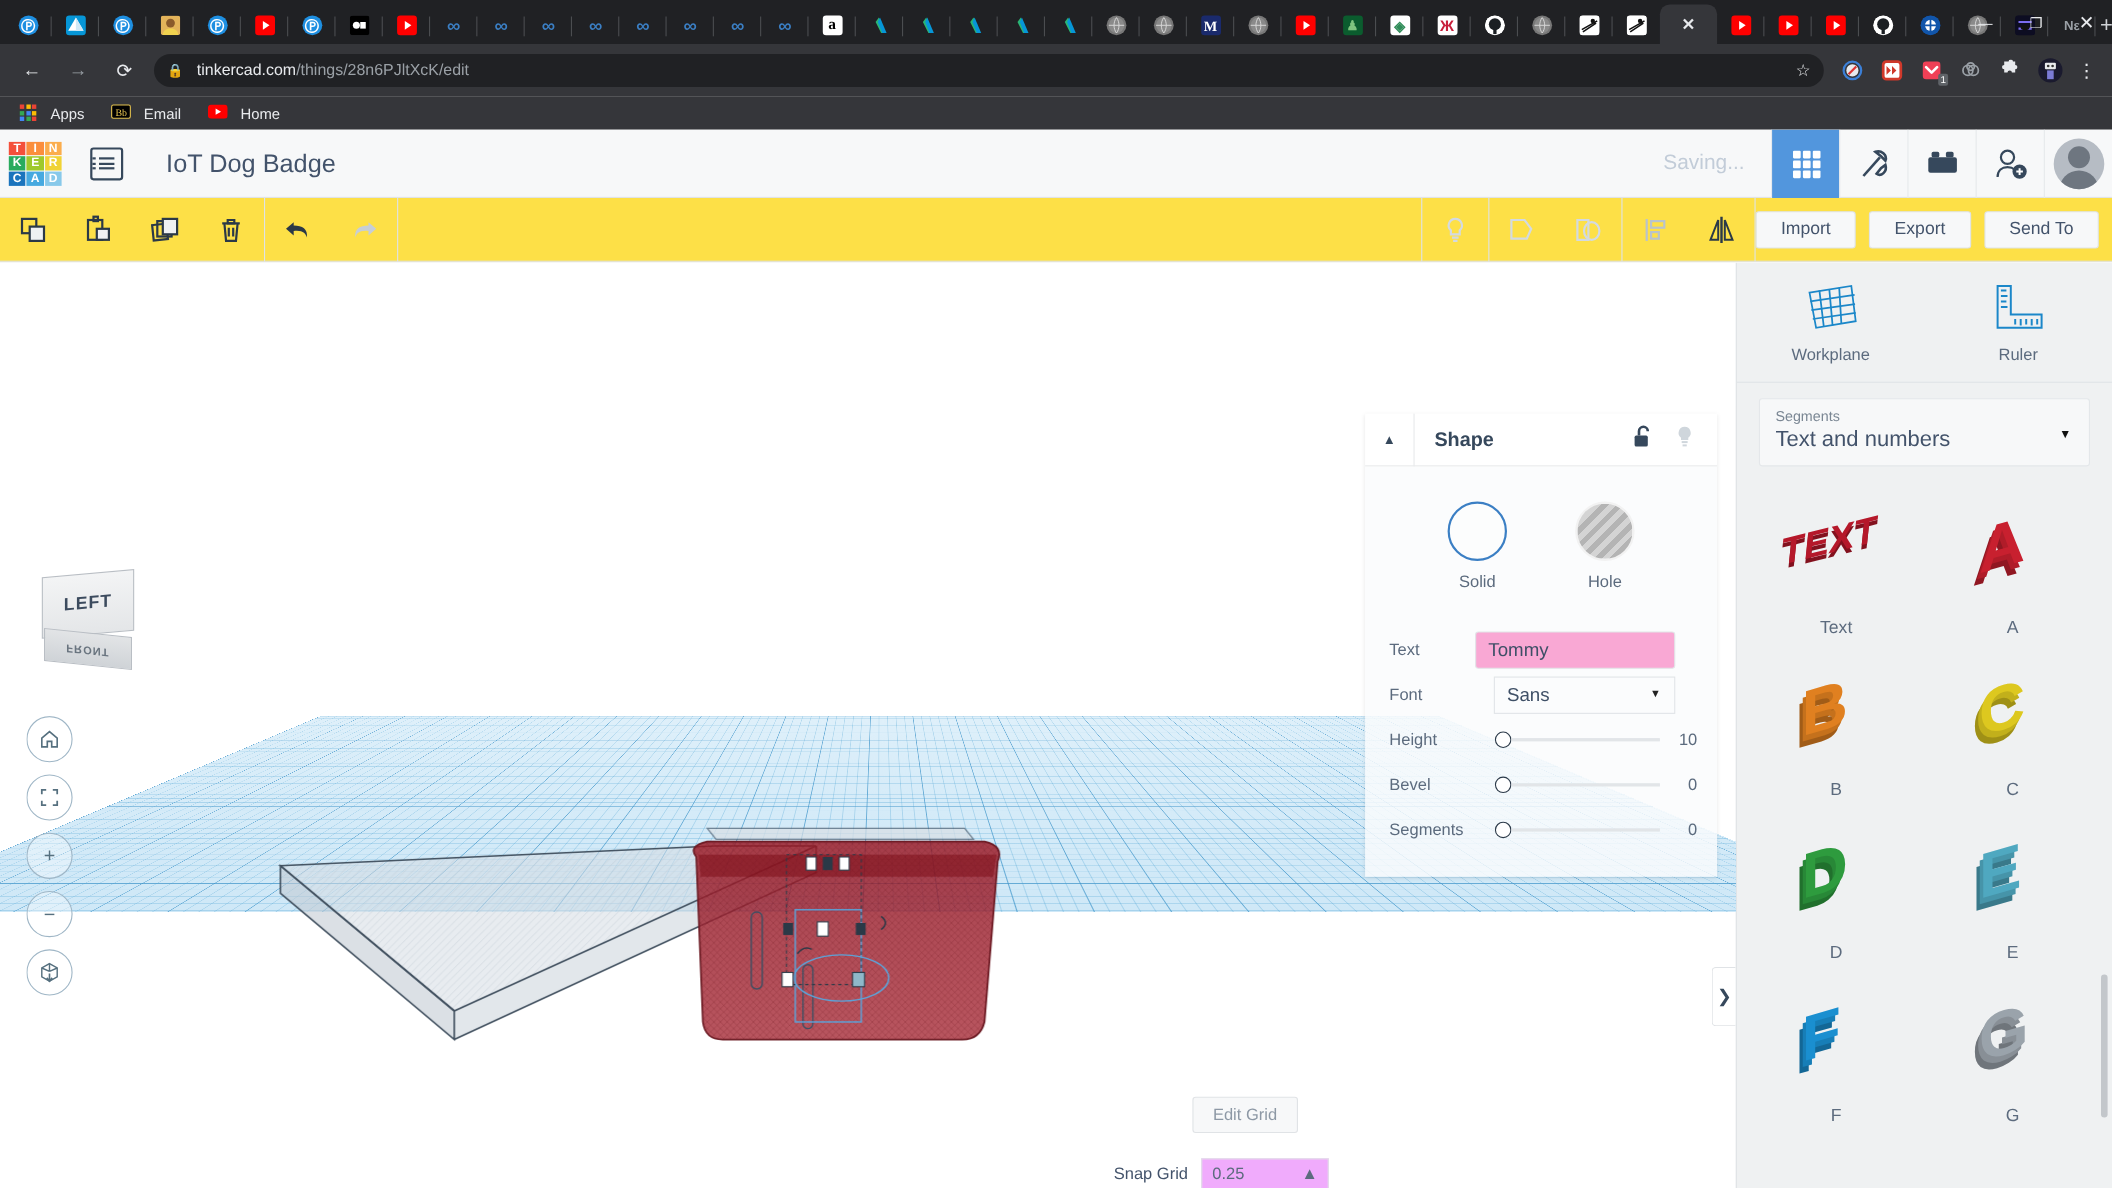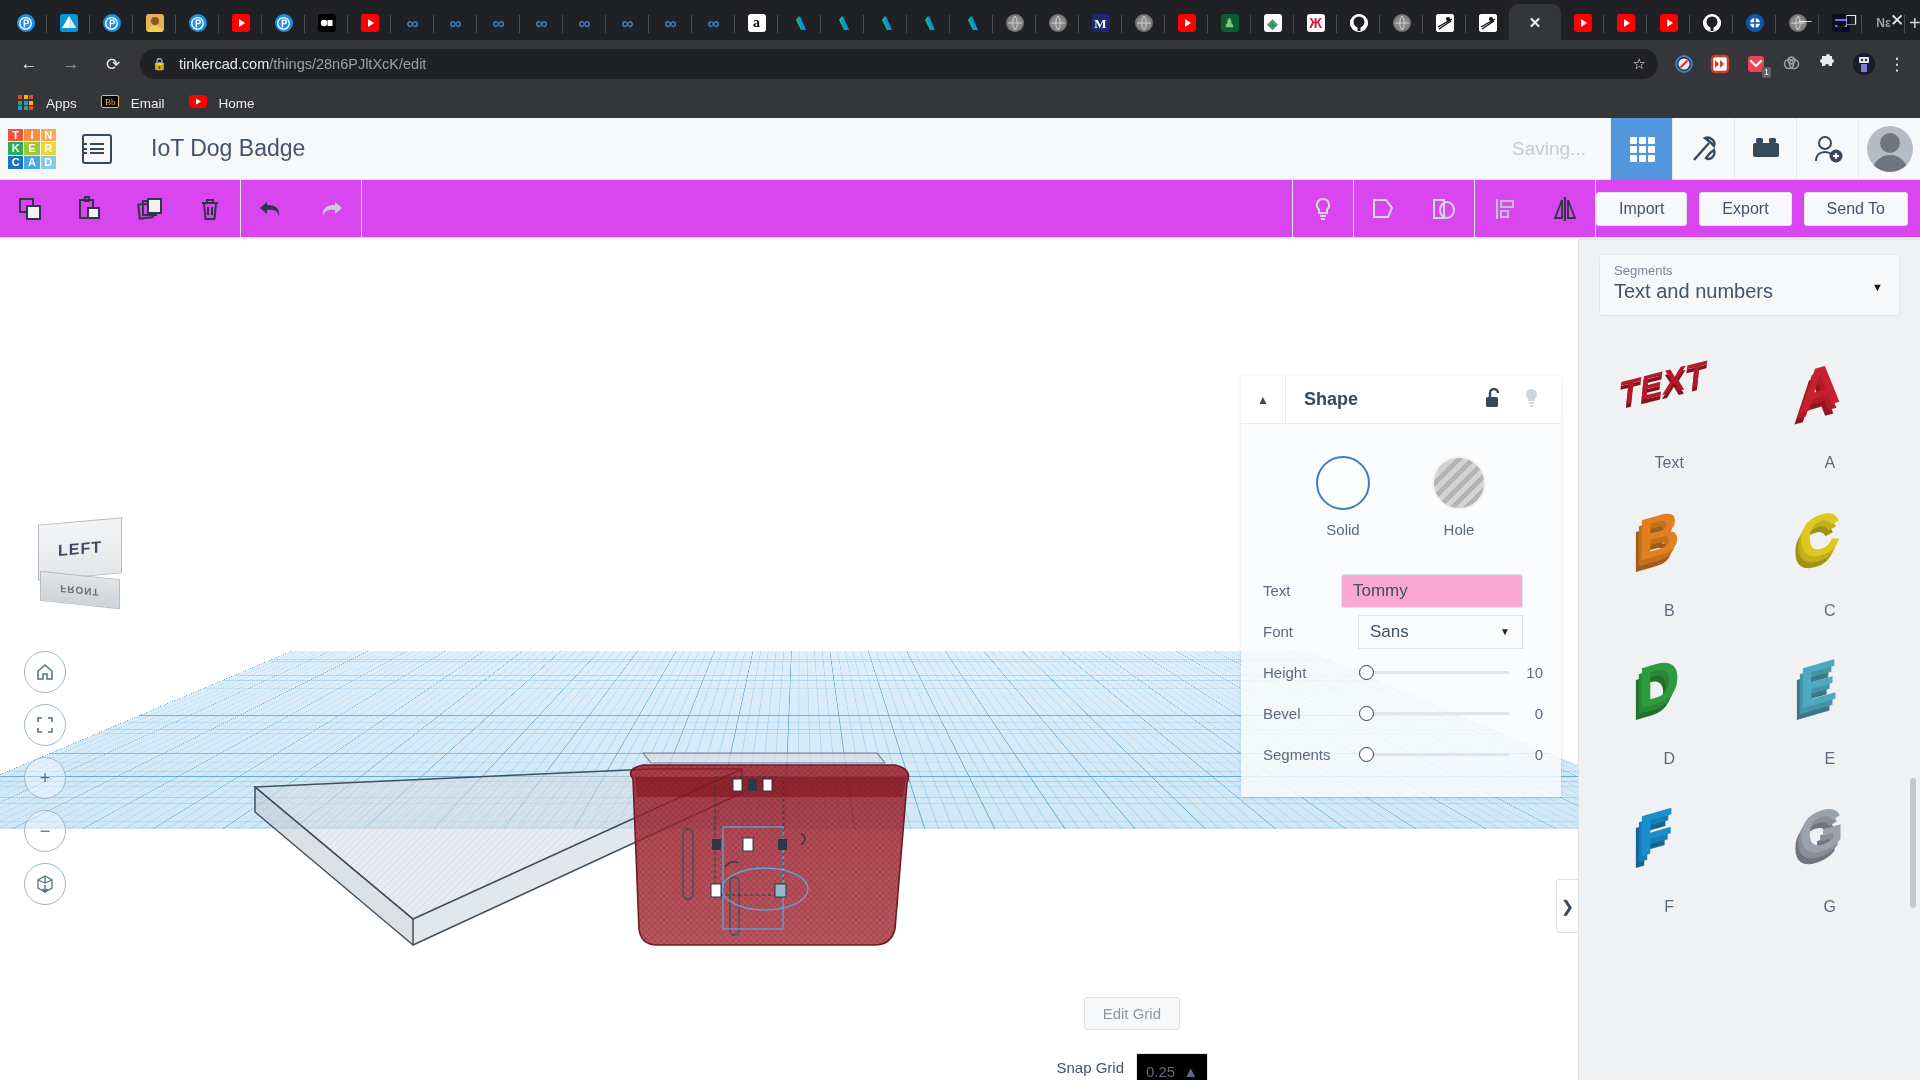--- a/index.html
+++ b/index.html
@@ -154,21 +154,21 @@
     display:flex; align-items:center; justify-content:center;
     border-left: 1px solid #e6e9ec;
   }
   .hbtn.active { background: #5296dd; }
   .avatarwrap { width: 62px; height: 62px; display:flex; align-items:center; justify-content:center; border-left:1px solid #e6e9ec;}
   .avatar { width: 46px; height: 46px; border-radius: 50%; background: #b6bcc4; overflow:hidden; position:relative;}
   .avatar::before { content:""; position:absolute; left:13px; top:7px; width:20px; height:20px; border-radius:50%; background:#6e7680;}
   .avatar::after { content:""; position:absolute; left:5px; top:29px; width:36px; height:26px; border-radius:18px 18px 0 0; background:#6e7680;}
 
   .tc-toolbar {
-    height: 58px; background: #d946ef;
+    height: 58px; background: #fde047;
     border-bottom: 1px solid #dfe3e6;
     display: flex; align-items: center;
     position: relative;
   }
   .tb { width: 60px; height: 58px; display:flex; align-items:center; justify-content:center;}
   .tb-sep { width:1px; height:58px; background:#dfe3e6; }
   .tb-right { position:absolute; right: 0; top:0; height:58px; display:flex; align-items:center;}
   .abtn {
     height: 34px; padding: 0 22px; margin-right: 12px;
     border: 1px solid #dfe3e6; border-radius: 3px;
@@ -235,22 +235,22 @@
   }
 
   .edit-grid {
     position:absolute; right:398px; bottom:63px;
     padding:7px 18px; font-size:15px; color:#8d98a5;
     border:1px solid #e0e3e6; border-radius:3px; background:#f7f8f9;
   }
   .snap-row { position:absolute; right:370px; bottom:12px; display:flex; align-items:center; }
   .snap-lbl { font-size:15px; color:#43536b; margin-right:12px; }
   .snap-box {
-    width:72px; height:28px; border:1px solid #e0e3e6; background:#000000;
-    display:flex; align-items:flex-end; justify-content:space-between;
+    width:116px; height:28px; border:1px solid #e0e3e6; background:#f0abfc;
+    display:flex; align-items:center; justify-content:space-between;
     padding:0 9px; font-size:15px; color:#5c6b7e;
   }
   .snap-unit { position:absolute; right:410px; bottom:0px; font-size:14px; color:#5c6b7e;}
 
   
   .panel-tab {
     position:absolute; right:0px; top:640px; width:22px; height:54px;
     background:#fff; border:1px solid #e0e3e6; border-right:none;
     border-radius:4px 0 0 4px;
     display:flex; align-items:center; justify-content:center;
@@ -1042,20 +1042,42 @@
               <div class="knob"></div>
               <div class="track"></div>
             </div>
             <div class="sval">0</div>
           </div>
         </div>
     </div>
   </div>
 
   <div class="sidebar">
+    <div class="sb-tools">
+      <div class="sb-tool">
+        <svg width="54" height="46" viewBox="0 0 54 46">
+          <g fill="none" stroke="#1b87c9" stroke-width="1.6">
+            <polygon points="8,10 46,4 50,36 14,42"></polygon>
+            <path d="M17,8 L21,41 M26,7 L29,40 M35,5.5 L37,38.5"></path>
+            <path d="M8.7,18 L49,12 M9.7,26 L49.4,20.5 M11,34 L50,28.5"></path>
+          </g>
+        </svg>
+        <div class="lbl">Workplane</div>
+      </div>
+      <div class="sb-tool">
+        <svg width="50" height="46" viewBox="0 0 50 46">
+          <g fill="none" stroke="#1b87c9" stroke-width="1.8">
+            <path d="M6,4 H18 V30 H46 V42 H6 Z"></path>
+            <path d="M9,8 h5 M9,13 h6 M9,18 h5 M9,23 h6"></path>
+            <path d="M22,34 v5 M27,34 v6 M32,34 v5 M37,34 v6 M42,34 v5"></path>
+          </g>
+        </svg>
+        <div class="lbl">Ruler</div>
+      </div>
+    </div>
     <div class="sb-divider"></div>
 
     <div class="sb-select">
       <div class="small">Segments</div>
       <div class="big">Text and numbers</div>
       <div class="car">▼</div>
     </div>
 
     <div class="sb-grid" id="sb-grid">
       <div class="sb-scrollbar"></div>

